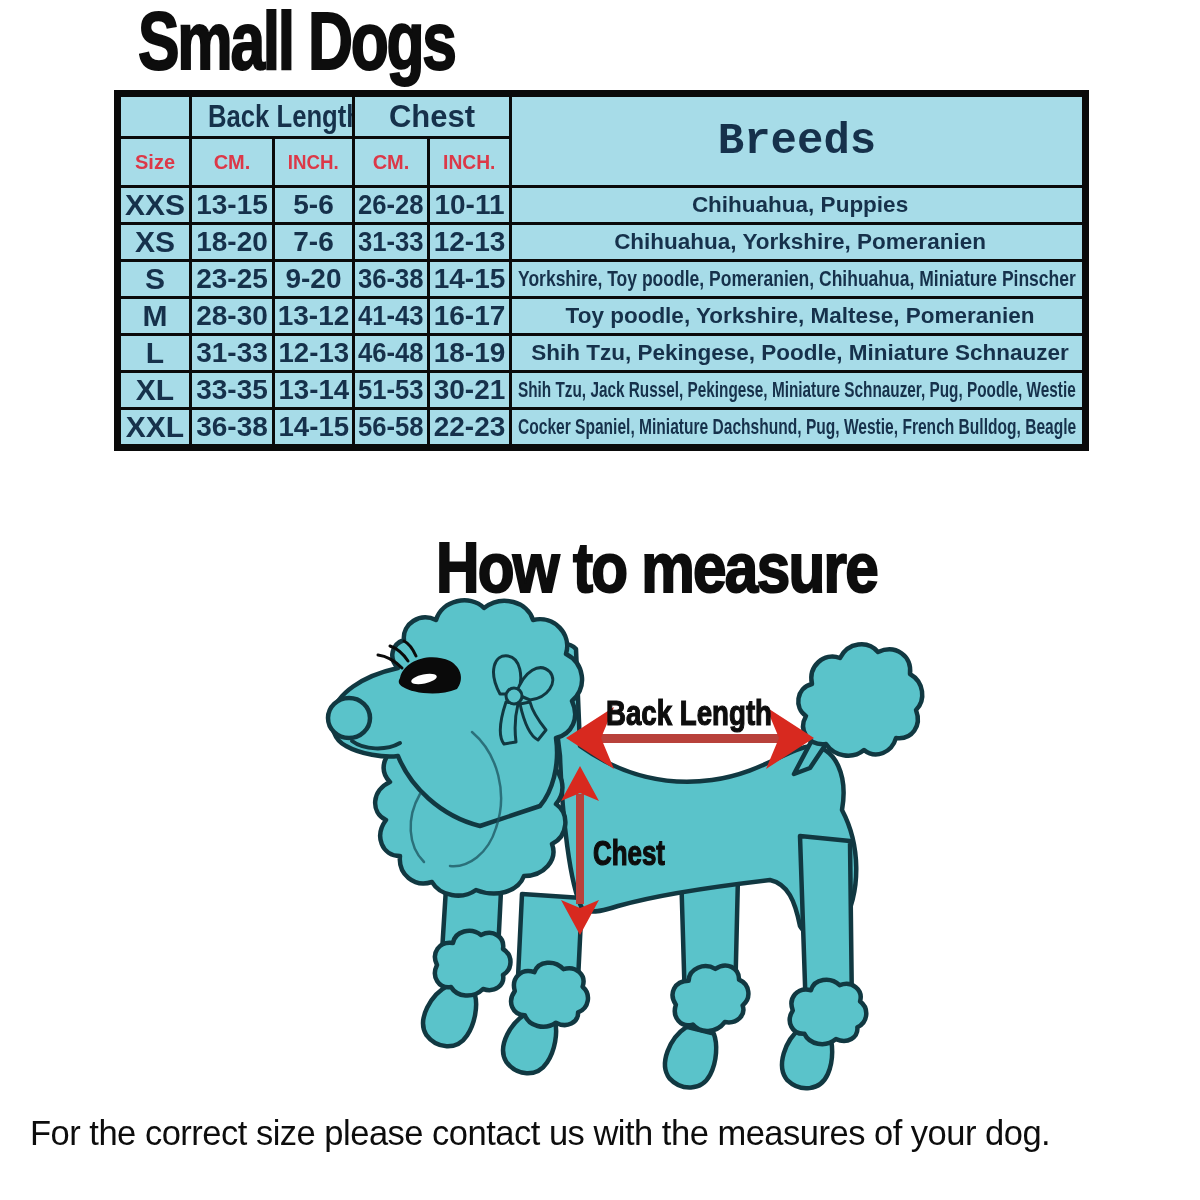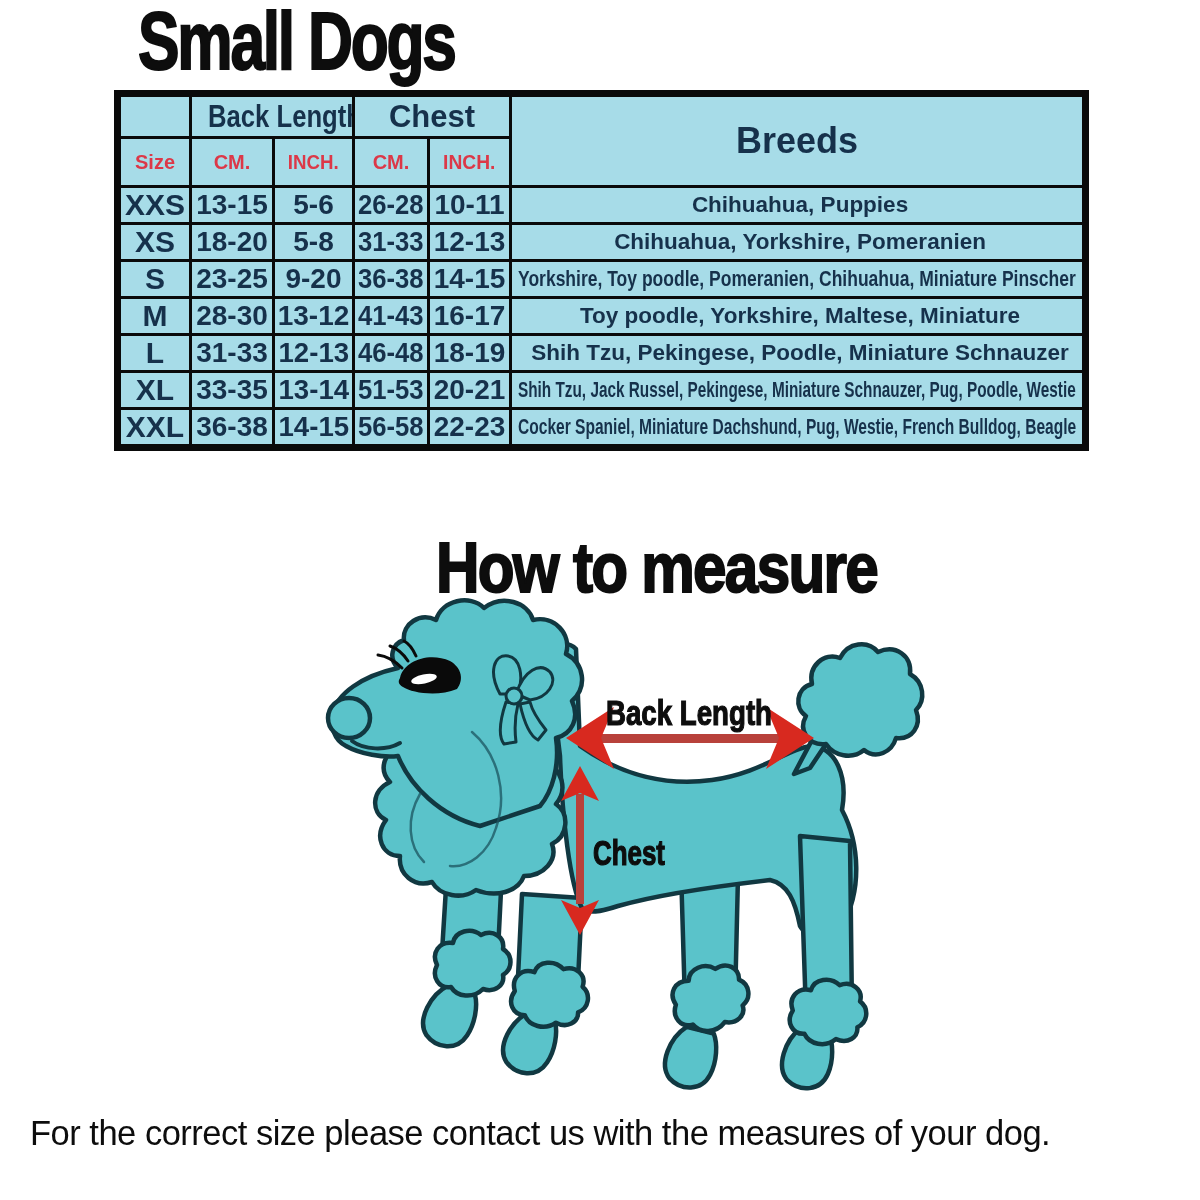--- a/index.html
+++ b/index.html
@@ -26,21 +26,21 @@
   table.size-table{
     position:absolute;left:114px;top:90px;width:968px;table-layout:fixed;
     border-collapse:collapse;background:var(--table_bg);border:7px solid var(--line_black);
   }
   .size-table td,.size-table th{
     border:3px solid var(--line_black);text-align:center;vertical-align:middle;
     overflow:hidden;padding:0;
   }
   .size-table .grp{font-size:31px;font-weight:700;color:var(--navy_text);height:44px;}
   .size-table .redh{font-size:20px;font-weight:700;color:var(--red_text);height:49px;}
-  .size-table .breeds-h{font-size:36px;font-weight:700;color:var(--navy_text);}
+  .size-table .breeds-h{font-size:44px;font-weight:700;color:var(--navy_text);font-family:Liberation Mono, monospace;}
   .size-table .sz{font-size:30px;font-weight:700;color:var(--navy_text);height:33px;}
   .size-table .num{font-size:28px;font-weight:700;color:var(--navy_text);margin-left:20px;}
   .size-table .breeds{font-size:22.5px;font-weight:700;color:var(--navy_text);text-align:center;padding-left:6px;}
   .fit{display:inline-block;white-space:nowrap;transform-origin:0 50%;}
   td.breeds .fit{transform-origin:0 50%;}
   th .fit,td:not(.breeds) .fit{transform-origin:50% 50%;}
 
   .dog-figure{position:absolute;left:0;top:598px;width:1200px;height:512px;}
   .note{position:absolute;left:30px;top:1108px;color:var(--label_black);font-size:34.5px;line-height:50px;letter-spacing:-.5px;white-space:nowrap;}
   svg text.diagram-label{font-family:"Liberation Sans",sans-serif;font-weight:700;fill:var(--label_black);
@@ -80,55 +80,55 @@
       <td class="sz"><span class="fit">XXS</span></td>
       <td class="num"><span class="fit">13-15</span></td>
       <td class="num"><span class="fit">5-6</span></td>
       <td class="num"><span class="fit" style="transform: scaleX(0.916667);">26-28</span></td>
       <td class="num"><span class="fit">10-11</span></td>
       <td class="breeds"><span class="fit">Chihuahua, Puppies</span></td>
     </tr>
     <tr>
       <td class="sz"><span class="fit">XS</span></td>
       <td class="num"><span class="fit">18-20</span></td>
-      <td class="num"><span class="fit">5-8</span></td>
+      <td class="num"><span class="fit">7-6</span></td>
       <td class="num"><span class="fit" style="transform: scaleX(0.916667);">31-33</span></td>
       <td class="num"><span class="fit">12-13</span></td>
       <td class="breeds"><span class="fit">Chihuahua, Yorkshire, Pomeranien</span></td>
     </tr>
     <tr>
       <td class="sz"><span class="fit">S</span></td>
       <td class="num"><span class="fit">23-25</span></td>
       <td class="num"><span class="fit">9-20</span></td>
       <td class="num"><span class="fit" style="transform: scaleX(0.916667);">36-38</span></td>
       <td class="num"><span class="fit">14-15</span></td>
       <td class="breeds"><span class="fit" style="transform: scaleX(0.778243);">Yorkshire, Toy poodle, Pomeranien, Chihuahua, Miniature Pinscher</span></td>
     </tr>
     <tr>
       <td class="sz"><span class="fit">M</span></td>
       <td class="num"><span class="fit">28-30</span></td>
       <td class="num"><span class="fit">13-12</span></td>
       <td class="num"><span class="fit" style="transform: scaleX(0.916667);">41-43</span></td>
       <td class="num"><span class="fit">16-17</span></td>
-      <td class="breeds"><span class="fit">Toy poodle, Yorkshire, Maltese, Miniature</span></td>
+      <td class="breeds"><span class="fit">Toy poodle, Yorkshire, Maltese, Pomeranien</span></td>
     </tr>
     <tr>
       <td class="sz"><span class="fit">L</span></td>
       <td class="num"><span class="fit">31-33</span></td>
       <td class="num"><span class="fit" style="transform: scaleX(0.986111);">12-13</span></td>
       <td class="num"><span class="fit" style="transform: scaleX(0.916667);">46-48</span></td>
       <td class="num"><span class="fit">18-19</span></td>
       <td class="breeds"><span class="fit">Shih Tzu, Pekingese, Poodle, Miniature Schnauzer</span></td>
     </tr>
     <tr>
       <td class="sz"><span class="fit">XL</span></td>
       <td class="num"><span class="fit">33-35</span></td>
       <td class="num"><span class="fit" style="transform: scaleX(0.986111);">13-14</span></td>
       <td class="num"><span class="fit" style="transform: scaleX(0.916667);">51-53</span></td>
-      <td class="num"><span class="fit">20-21</span></td>
+      <td class="num"><span class="fit">30-21</span></td>
       <td class="breeds"><span class="fit" style="transform: scaleX(0.681319);">Shih Tzu, Jack Russel, Pekingese, Miniature Schnauzer, Pug, Poodle, Westie</span></td>
     </tr>
     <tr>
       <td class="sz"><span class="fit">XXL</span></td>
       <td class="num"><span class="fit">36-38</span></td>
       <td class="num"><span class="fit" style="transform: scaleX(0.986111);">14-15</span></td>
       <td class="num"><span class="fit" style="transform: scaleX(0.916667);">56-58</span></td>
       <td class="num"><span class="fit">22-23</span></td>
       <td class="breeds"><span class="fit" style="transform: scaleX(0.69145);">Cocker Spaniel, Miniature Dachshund, Pug, Westie, French Bulldog, Beagle</span></td>
     </tr>

